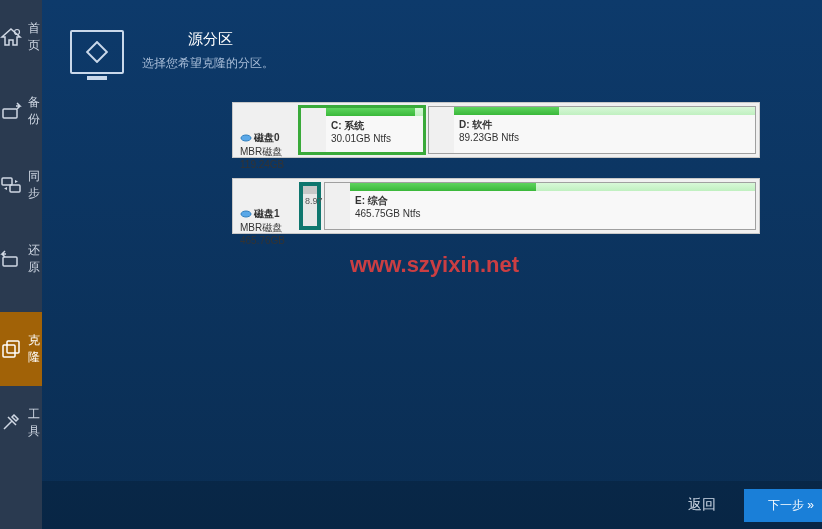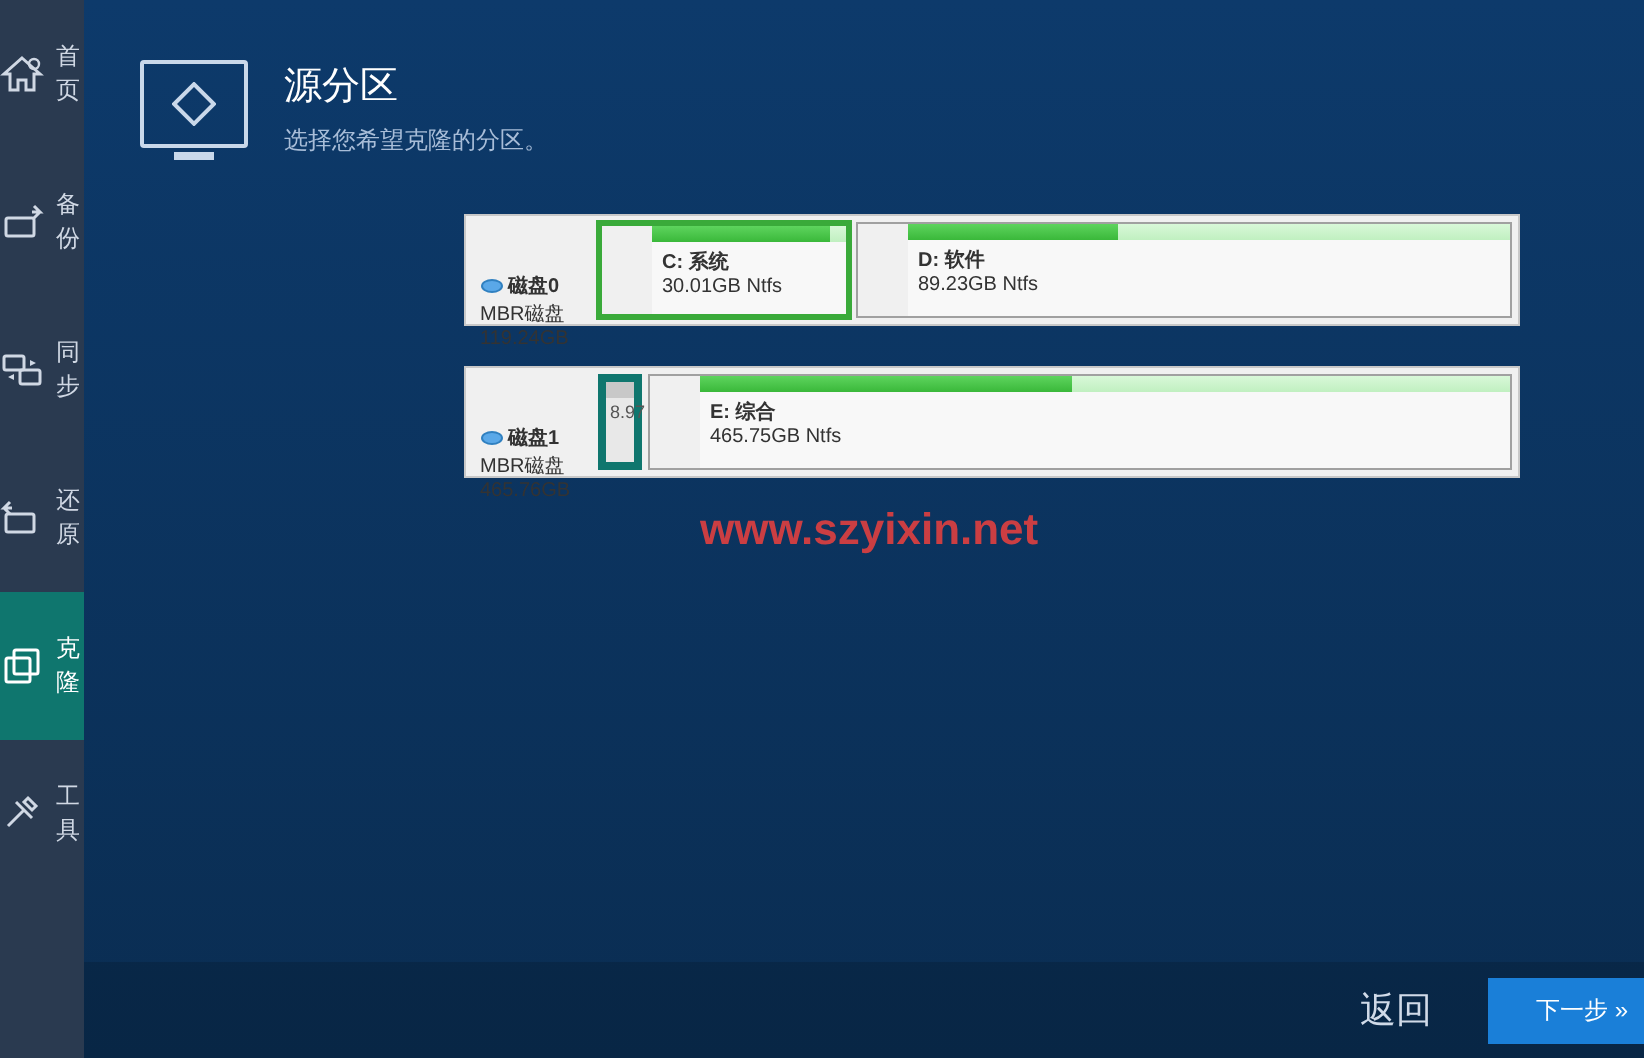--- a/index.html
+++ b/index.html
@@ -1,47 +1,47 @@
 <!DOCTYPE html>
 <html><head>
 <meta charset="utf-8">
 <style>
 * { margin: 0; padding: 0; box-sizing: border-box; }
 body { width: 822px; height: 529px; font-family: "Microsoft YaHei", Arial, sans-serif; overflow: hidden; position: relative; }
 .app { display: flex; width: 100%; height: 100%; background: linear-gradient(180deg, #0d3a6b 0%, #0a2d52 100%); }
 .sidebar { width: 96px; background: #2a3a50; display: flex; flex-direction: column; }
 .nav-item { height: 74px; display: flex; flex-direction: row; align-items: center; justify-content: center; color: #d0d8e4; cursor: pointer; gap: 6px; }
-.nav-item.active { background: #0f766e; color: #fff; }
+.nav-item.active { background: #a16207; color: #fff; margin-top: 16px; }
 .nav-item .icon { width: 24px; height: 24px; display: flex; align-items: center; justify-content: center; }
 .nav-item .label { font-size: 12px; }
 .main { flex: 1; display: flex; flex-direction: column; position: relative; }
 .header { display: flex; align-items: flex-start; padding: 30px 0 0 28px; gap: 18px; }
 .header-icon { width: 54px; height: 44px; border: 2px solid #c9d8ea; border-radius: 2px; display: flex; align-items: center; justify-content: center; position: relative; }
 .header-icon::after { content: ""; position: absolute; bottom: -8px; width: 20px; height: 4px; background: #c9d8ea; }
-.header-text h1 { color: #fff; font-size: 19px; font-weight: normal; margin-bottom: 6px; }
+.header-text h1 { color: #fff; font-size: 15px; font-weight: normal; margin-bottom: 6px; margin-left: 46px; }
 .header-text p { color: #a8bdd8; font-size: 12px; }
 .disk-area { padding: 28px 100px 0 190px; display: flex; flex-direction: column; gap: 20px; }
 .disk-row { background: #f0f0f0; border: 1px solid #c8c8c8; display: flex; height: 56px; padding: 3px; }
 .disk-info { width: 60px; padding: 2px 4px; font-size: 10px; color: #333; }
 .disk-info .disk-name { font-weight: bold; display: flex; align-items: center; gap: 2px; margin-top: 23px; }
 .disk-info .disk-type, .disk-info .disk-size { font-size: 10px; }
 .disk-icon { width: 12px; height: 10px; display: inline-block; }
 .partition { border: 1px solid #a0a0a0; margin-left: 3px; display: flex; flex-direction: column; overflow: hidden; padding-left: 25px; }
 .partition.selected { border: 2px solid #3aaa3a; box-shadow: 0 0 0 1px #3aaa3a; }
 .part-bar { height: 8px; display: flex; }
 .part-bar .used { background: linear-gradient(180deg, #5ed45e, #3ab83a); }
 .part-bar .free { background: linear-gradient(180deg, #d8f8d8, #c0f0c0); }
 .part-text { padding: 3px 5px; font-size: 10px; color: #333; background: #f8f8f8; flex: 1; }
 .part-text .pname { font-weight: bold; }
 .small-part { width: 22px; border: 4px solid #0f766e; margin-left: 3px; background: #e8e8e8; display: flex; flex-direction: column; }
 .small-part .sbar { height: 8px; background: #c8c8c8; }
 .small-part .stext { font-size: 9px; padding: 2px; color: #555; }
 .watermark { position: absolute; top: 252px; left: 308px; color: #e04040; font-size: 22px; font-weight: bold; pointer-events: none; opacity: 0.9; }
 .footer { position: absolute; bottom: 0; left: 0; right: 0; height: 48px; background: rgba(0,0,0,0.15); display: flex; align-items: center; justify-content: flex-end; padding-right: 22px; gap: 28px; }
-.btn-back { color: #d0dae8; font-size: 18px; cursor: pointer; }
+.btn-back { color: #d0dae8; font-size: 14px; cursor: pointer; }
 .btn-next { background: #1a7fd8; color: #fff; font-size: 12px; padding: 8px 24px; border: none; cursor: pointer; }
 svg { display: block; }
 </style>
 </head>
 <body>
 
 <div class="app">
   <div class="sidebar">
     <div class="nav-item">
       <span class="icon">

